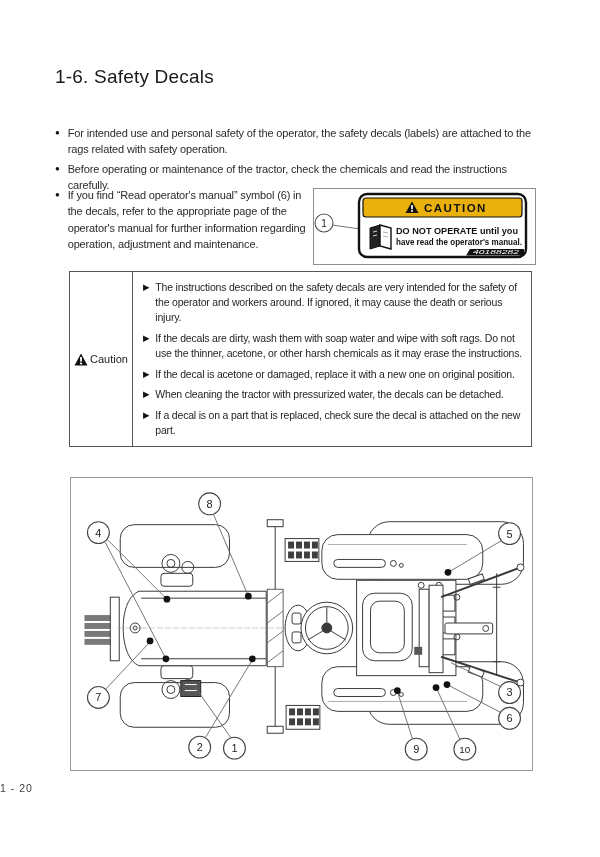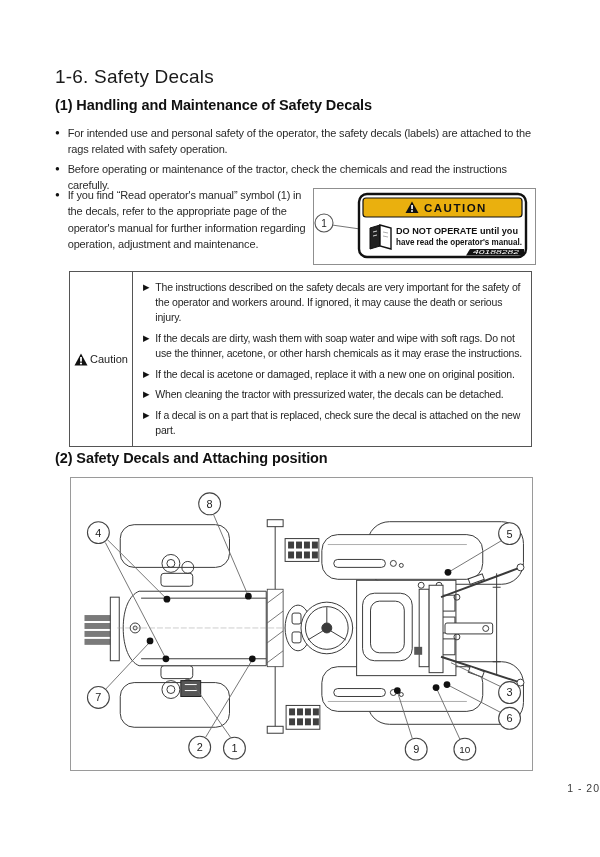--- a/index.html
+++ b/index.html
@@ -26,44 +26,43 @@
   }
   .caution-left{
     width:62px; border-right:1px solid #555; display:flex; align-items:center; justify-content:center; gap:2px;
   }
   .caution-left .lbl{font-size:11px; color:#1c1c1c;}
   .caution-right{flex:1; padding:8px 8px 8px 10px; display:flex; flex-direction:column; gap:6px;}
   .citem{display:flex; gap:6px; font-size:10.5px; line-height:1.42; letter-spacing:-.2px; color:#1f1f1f;}
   .citem .arrow{font-size:8.5px; line-height:1; margin-top:3px; color:#111;}
   
   .diagram-box{left:70px; top:477px; width:461px; height:292px; border:1px solid #9a9a9a; background:#fff;}
-  .footer{left:0; top:782px; width:600px; text-align:right; font-size:10.5px; color:#3c3c3c; letter-spacing:1px;}
+  .footer{left:0; top:782px; width:600px; text-align:left; font-size:10.5px; color:#3c3c3c; letter-spacing:1px;}
   svg text{font-family:"Liberation Sans","DejaVu Sans",sans-serif;}
   :root{--caution-yellow:#eab00e;}
 </style>
 </head>
 <body>
 
 <div class="page">
 
   <div class="abs doc-title">1-6. Safety Decals</div>
 
-  <div class="abs sec-title sec1">(1) Handling and Maintenance of Safety Decals</div>
 
   <div class="abs bullet b1">
     <span class="dot">●</span>
     <span>For intended use and personal safety of the operator, the safety decals (labels) are attached to the rags related with safety operation.</span>
   </div>
   <div class="abs bullet b2">
     <span class="dot">●</span>
     <span>Before operating or maintenance of the tractor, check the chemicals and read the instructions carefully.</span>
   </div>
   <div class="abs bullet b3">
     <span class="dot">●</span>
-    <span>If you find “Read operator's manual” symbol (1) in the decals, refer to the appropriate page of the operator's manual for further information regarding operation, adjustment and maintenance.</span>
+    <span>If you find “Read operator's manual” symbol (6) in the decals, refer to the appropriate page of the operator's manual for further information regarding operation, adjustment and maintenance.</span>
   </div>
 
   <div class="abs decal-fig">
     <svg width="221" height="75" viewBox="0 0 221 75">
 
       <line x1="18" y1="36" x2="46" y2="40" stroke="#666" stroke-width="0.9"></line>
       <circle cx="10" cy="34" r="9" fill="#fff" stroke="#555" stroke-width="1.1"></circle>
       <text x="10" y="34" dy="0.36em" text-anchor="middle" font-size="10" fill="#222">1</text>
 
       <rect x="45" y="5" width="167" height="63" rx="8" fill="#fff" stroke="#111" stroke-width="2.4"></rect>
@@ -93,42 +92,41 @@
       <svg width="14" height="13" viewBox="0 0 14 13">
         <polygon points="7,0.5 0.5,12.5 13.5,12.5" fill="#111"></polygon>
         <rect x="6.1" y="4" width="1.8" height="4.6" fill="#fff"></rect>
         <circle cx="7" cy="10.5" r="1.1" fill="#fff"></circle>
       </svg>
       <span class="lbl">Caution</span>
     </div>
     <div class="caution-right">
       <div class="citem">
           <span class="arrow">▶</span>
-          <span>The instructions described on the safety decals are very important for the safety of the operator and workers around. If ignored, it may cause the death or serious injury.</span>
+          <span>The instructions described on the safety decals are very intended for the safety of the operator and workers around. If ignored, it may cause the death or serious injury.</span>
         </div>
       <div class="citem">
           <span class="arrow">▶</span>
           <span>If the decals are dirty, wash them with soap water and wipe with soft rags. Do not use the thinner, acetone, or other harsh chemicals as it may erase the instructions.</span>
         </div>
       <div class="citem">
           <span class="arrow">▶</span>
           <span>If the decal is acetone or damaged, replace it with a new one on original position.</span>
         </div>
       <div class="citem">
           <span class="arrow">▶</span>
           <span>When cleaning the tractor with pressurized water, the decals can be detached.</span>
         </div>
       <div class="citem">
           <span class="arrow">▶</span>
           <span>If a decal is on a part that is replaced, check sure the decal is attached on the new part.</span>
         </div>
     </div>
   </div>
 
-  <div class="abs sec-title sec2">(2) Safety Decals and Attaching position</div>
 
   <div class="abs diagram-box">
     <svg width="459" height="290" viewBox="0 0 461 292">
       <g stroke="#3a3a3a" stroke-width="1" fill="none">
 
         <rect x="49" y="47" width="110" height="43" rx="14"></rect>
         <rect x="49" y="206" width="110" height="45" rx="14"></rect>
 
         <g>
           <circle cx="100" cy="86" r="9"></circle>

